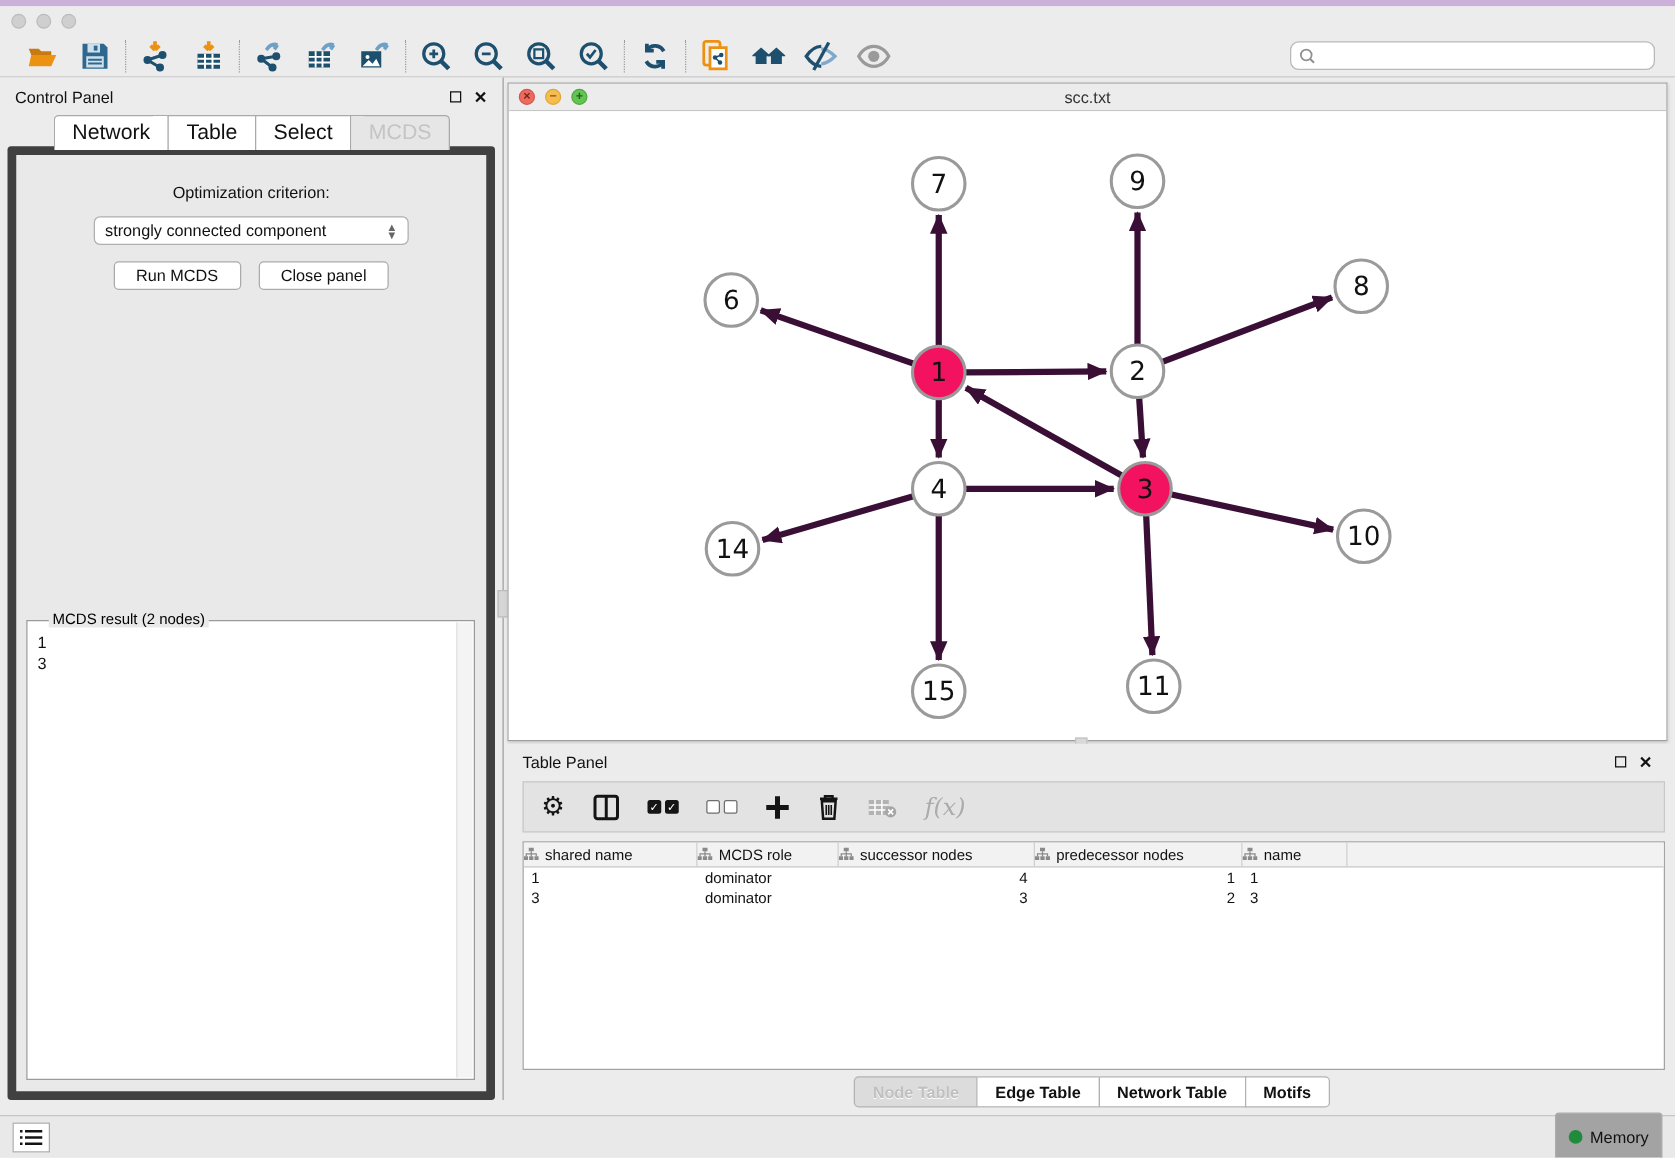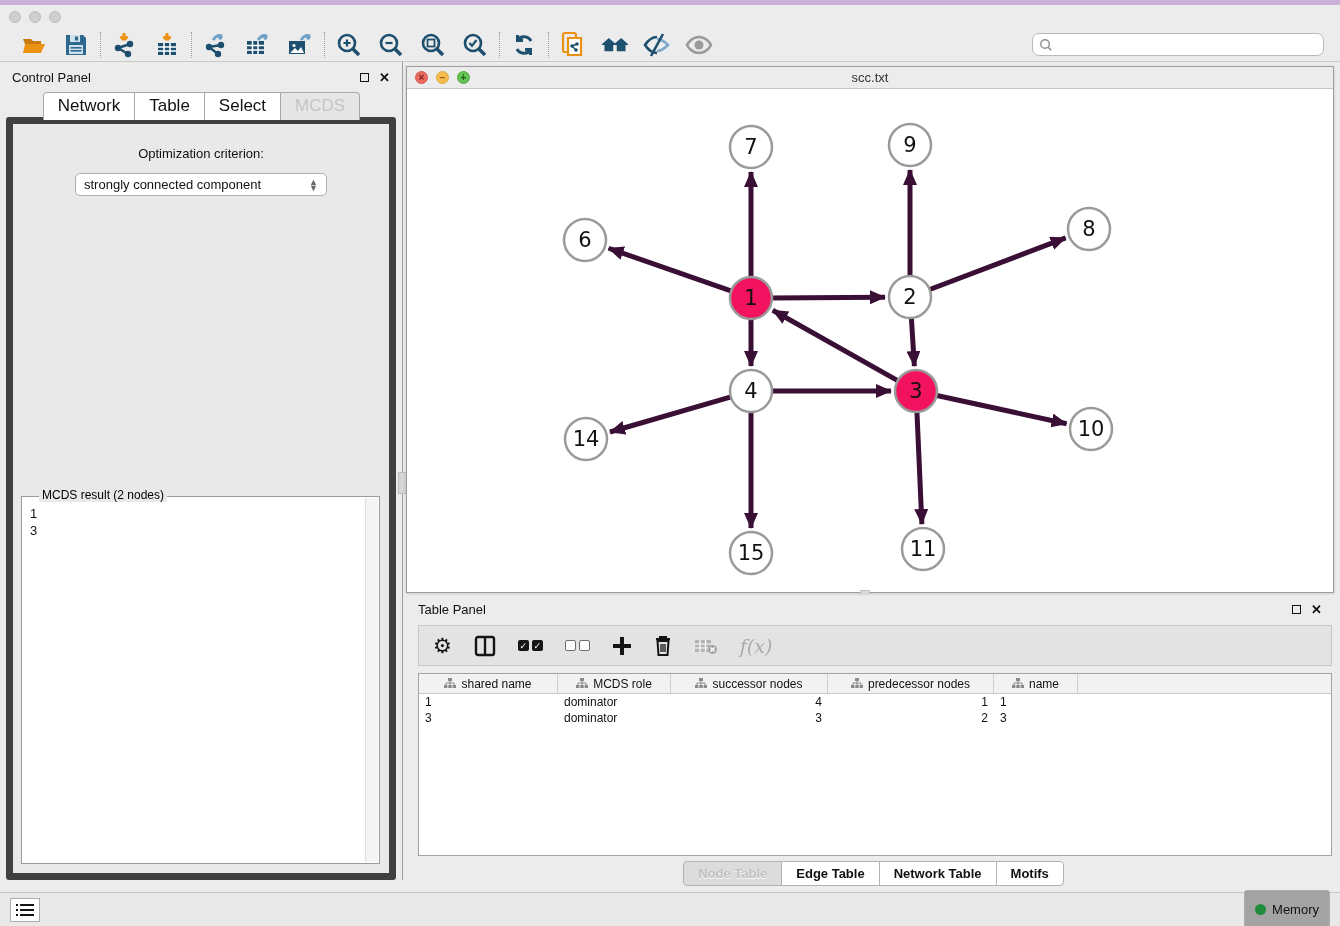--- a/index.html
+++ b/index.html
@@ -89,21 +89,21 @@
   .cb { width:11px; height:11px; border-radius:2px; display:inline-flex; align-items:center;
     justify-content:center; }
   .cb.on { background:#151515; color:#fff; font-size:9px; }
   .cb.off { border:1.5px solid #6E6E6E; background:#fff; }
   .cb + .cb { margin-left:3px; }
   .fx { font-family:"DejaVu Serif", serif; font-style:italic; font-size:19px; color:#ABABAB; }
 
   .tp-table { position:absolute; left:12px; right:8px; top:78px; bottom:36px;
     background:#fff; border:1px solid #A3A3A3; overflow:hidden; }
   .tp-head { display:flex; height:20px; background:#F2F2F2; border-bottom:1px solid #C9C9C9; }
-  .tp-hcell { display:flex; align-items:center; justify-content:center; gap:5px;
+  .tp-hcell { display:flex; align-items:center; gap:5px;
     font-size:12px; color:#111; border-right:1px solid #CFCFCF; position:relative; }
   .tp-row { display:flex; height:16px; }
   .tp-cell { font-size:12px; color:#111; padding:0 6px; line-height:16px; overflow:hidden; }
 
   .tp-tabs { position:absolute; bottom:6px; left:0; right:0; display:flex; justify-content:center; }
   .tp-tab { font-size:13px; font-weight:bold; padding:4px 14px; background:#fff;
     border:1px solid #B2B2B2; margin-right:-1px; color:#111;margin-top:20px; }
   .tp-tab:first-child { border-radius:4px 0 0 4px; }
   .tp-tab:last-child { border-radius:0 4px 4px 0; }
   .tp-tab.active { background:#DCDCDC; color:#C0C0C0; text-shadow:0 1px 0 #fff; }
@@ -303,20 +303,24 @@
         <div class="cp-tab active">MCDS</div>
       </div>
     <div class="cp-box">
       <div class="opt-label">Optimization criterion:</div>
       <div class="opt-select">
         <span>strongly connected component</span>
         <span class="chev">
             <span>▲</span>
             <span>▼</span>
           </span>
+      </div>
+      <div class="cp-buttons">
+        <button class="cp-btn">Run MCDS</button>
+        <button class="cp-btn">Close panel</button>
       </div>
       <div class="result-group">
         <span class="result-legend">MCDS result (2 nodes)</span>
         <div class="result-body" id="result-body">1
 3</div>
         <div class="result-scroll"></div>
       </div>
     </div>
   </div>
   <div class="v-grip"></div>

